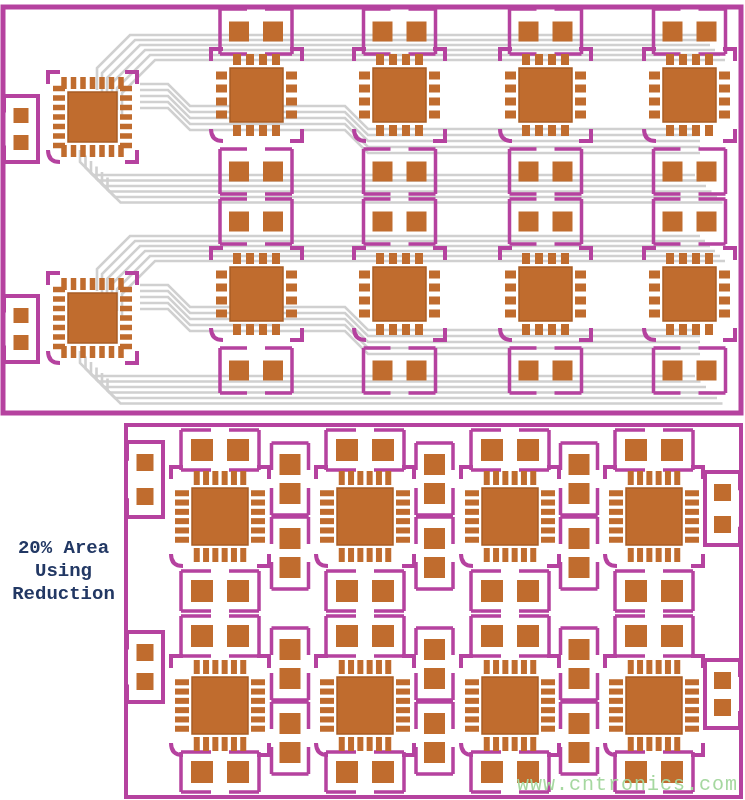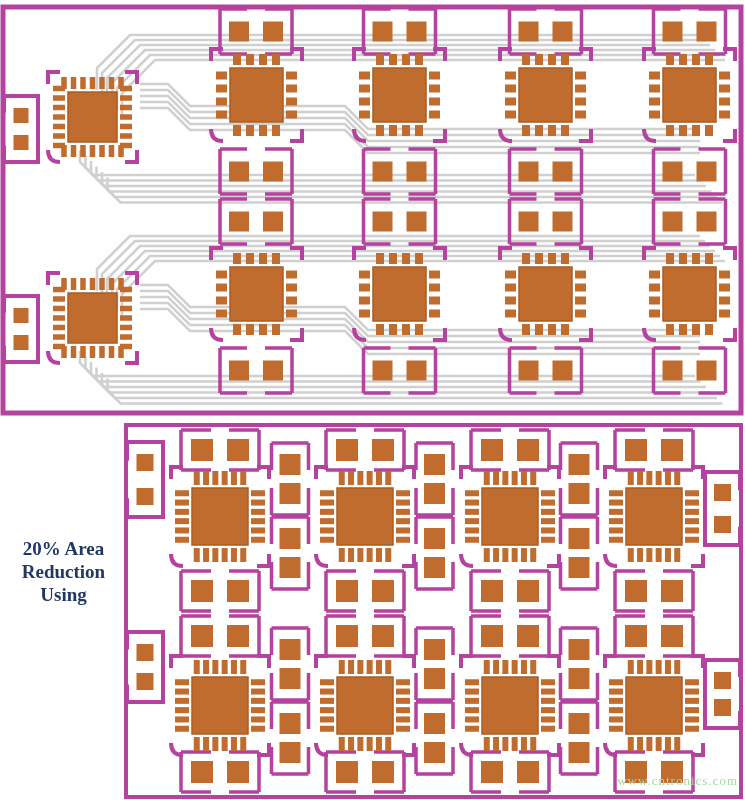--- a/index.html
+++ b/index.html
@@ -1,29 +1,29 @@
 <!DOCTYPE html>
 <html><head>
 <meta charset="utf-8">
 <style>
   html,body{margin:0;padding:0;background:#ffffff;}
   .stage{
     position:relative;width:745px;height:800px;background:#ffffff;
-    overflow:hidden;font-family:Liberation Serif, serif;
+    overflow:hidden;font-family:Liberation Mono, monospace;
   }
   #pcb-svg{position:absolute;left:0;top:0;}
   .annotation{
     position:absolute;left:0;top:537px;width:127px;
     text-align:center;font-weight:bold;font-size:19px;line-height:23px;
     color:#223864;letter-spacing:0px;
   }
   .annotation span{display:block;}
   .watermark{
     position:absolute;right:7px;top:773px;
-    font-size:13px;color:#a6d8a0;letter-spacing:1px;font-weight:normal;
+    font-size:20px;color:#a6d8a0;letter-spacing:1px;font-weight:normal;
   }
 </style>
 </head>
 <body>
 
 <div class="stage">
   <svg id="pcb-svg" width="745" height="800" viewBox="0 0 745 800">
       <g>
         <rect x="3" y="7" width="738" height="406" fill="#FFFFFF" stroke="#B5429F" stroke-width="5"></rect>
         <g>
@@ -805,18 +805,18 @@
           <rect x="674.25" y="737" width="6" height="14" fill="#C06C2E"></rect>
           <rect x="609" y="725.75" width="14" height="6" fill="#C06C2E"></rect>
           <rect x="685" y="725.75" width="14" height="6" fill="#C06C2E"></rect>
           <rect x="626" y="677" width="56" height="57" fill="#C06C2E" stroke="#A85C24" stroke-width="1.5"></rect>
         </g>
       </g>
     </svg>
 
   <div class="annotation" style="color: rgb(34, 56, 100);">
     <span>20% Area</span>
+    <span>Using</span>
     <span>Reduction</span>
-    <span>Using</span>
   </div>
 
   <div class="watermark" style="color: rgb(166, 216, 160);">www.cntronics.com</div>
 </div>
 
 </body></html>

